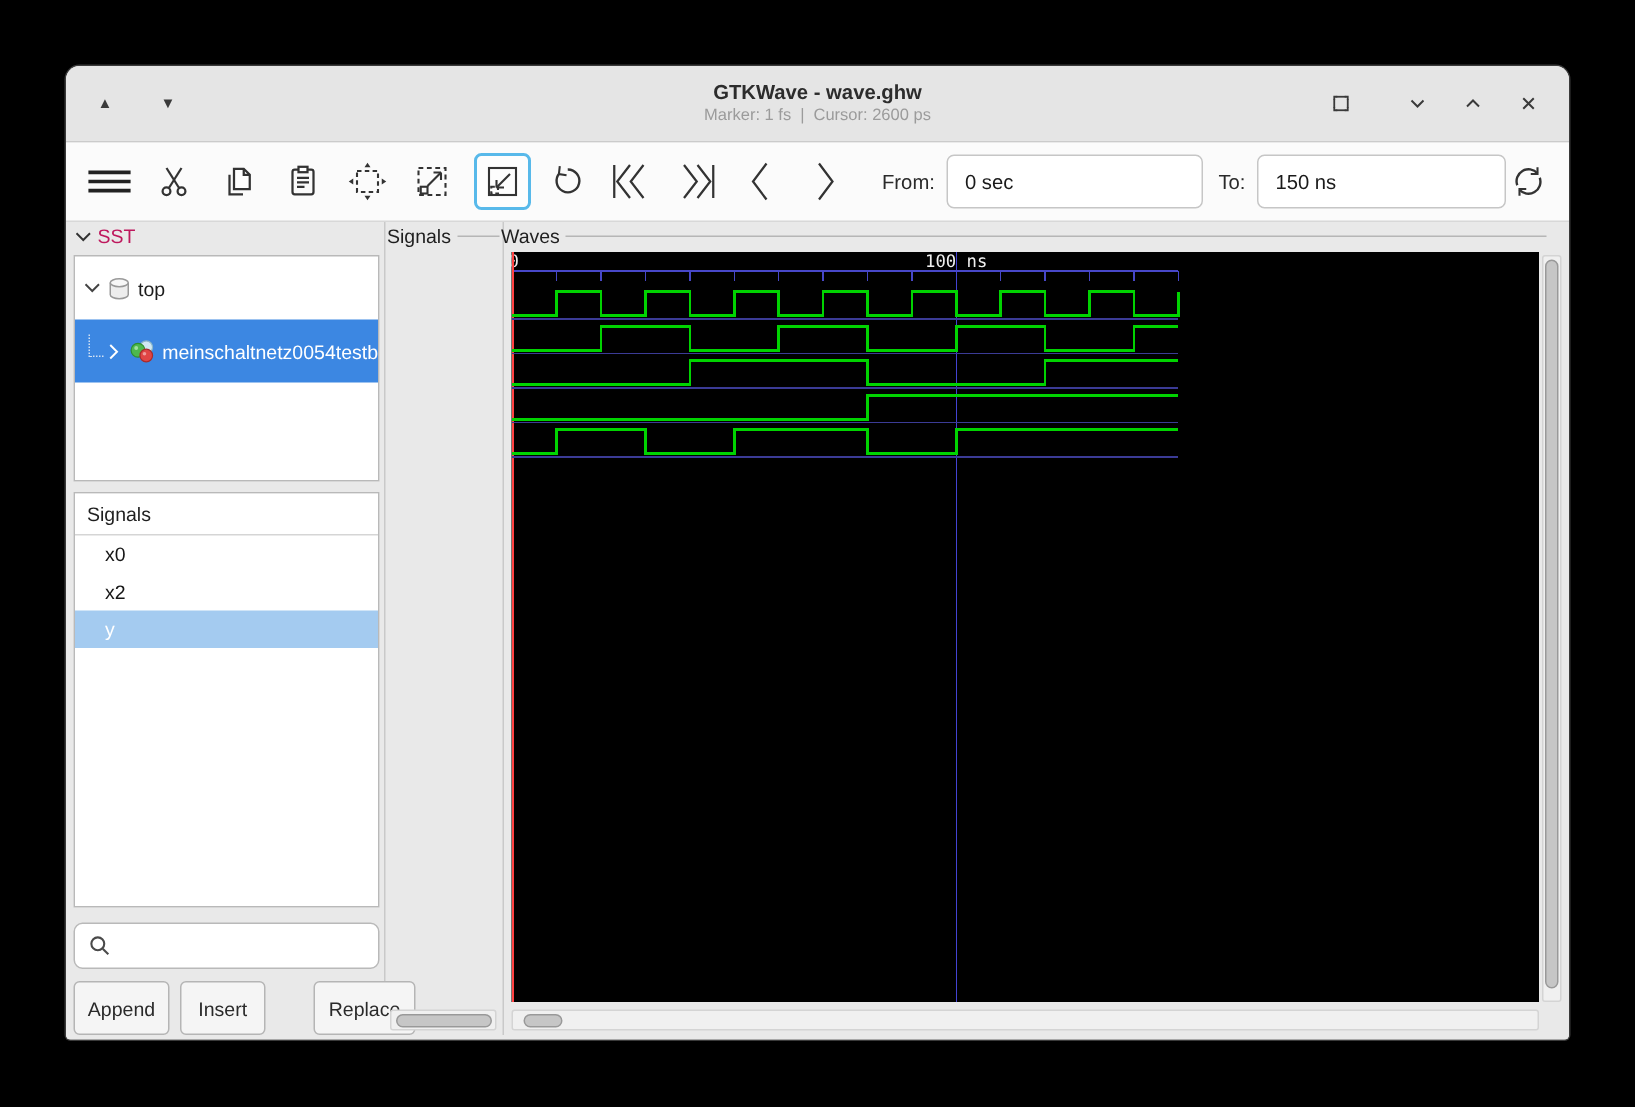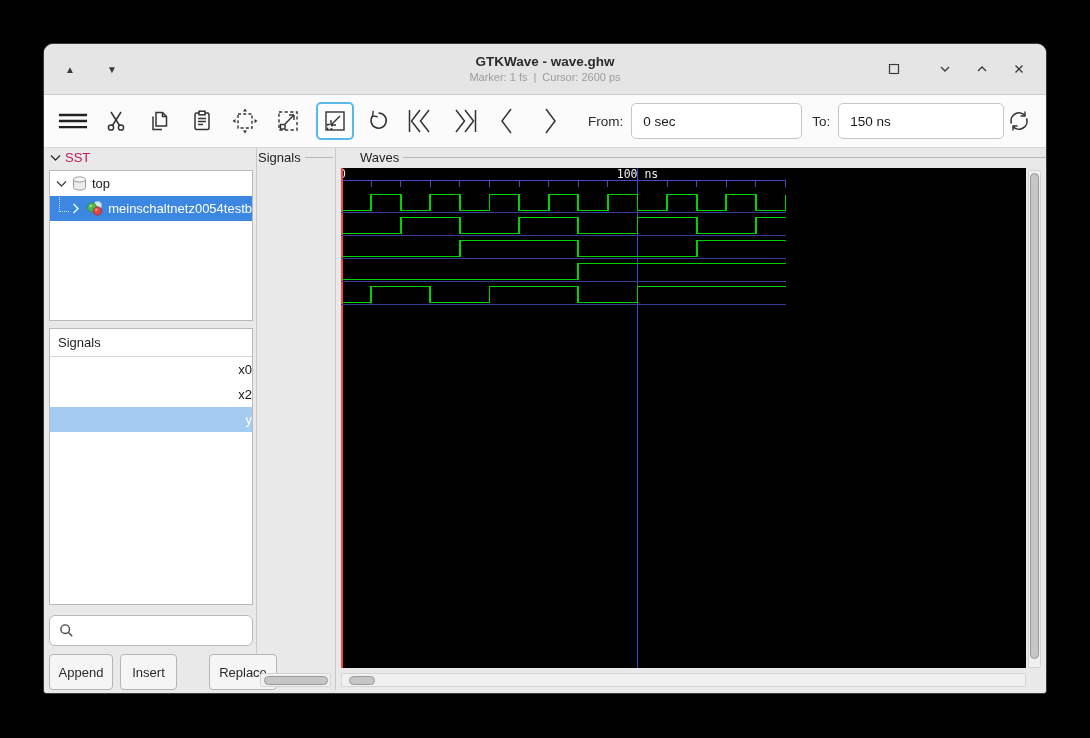--- a/index.html
+++ b/index.html
@@ -34,28 +34,28 @@
   .input-to{width:166px;}
   .ti-reload{margin-left:auto;margin-right:2px;}
   
   .content{position:absolute;left:0;top:104px;width:100%;height:545px;background:#e9e9e9;}
   .splitter{position:absolute;top:0;width:1px;height:542px;background:#c9c9c9;}
   .frame-label{position:absolute;font-size:13px;color:#1f1f1f;display:flex;align-items:center;}
   .frame-line{height:1px;background:#b6b6b6;margin-left:4px;}
   .box{position:absolute;background:#fff;border:1px solid #b9b9b9;box-sizing:border-box;overflow:hidden;}
   
   .sst-header{position:absolute;left:6px;top:2px;display:flex;align-items:center;gap:4px;font-size:13px;color:#be185d;}
-  .tree-row{display:flex;align-items:center;height:25px;font-size:13px;color:#1c1c1c;white-space:nowrap;}
+  .tree-row{display:flex;align-items:center;height:42px;font-size:13px;color:#1c1c1c;white-space:nowrap;}
   .tree-row.selected{background:#3c87e2;color:#fff;}
   .tree-conn{width:12px;height:14px;border-left:1px dotted #cfe0f4;border-bottom:1px dotted #cfe0f4;margin-left:9px;margin-bottom:8px;}
   .tree-icon{margin:0 4px 0 3px;flex:0 0 auto;display:flex;}
   .exp{width:14px;display:flex;justify-content:center;flex:0 0 auto;}
   
   .list-header{height:27px;line-height:27px;padding-left:8px;font-size:13px;color:#1f1f1f;border-bottom:1px solid #d5d5d5;background:#fff;}
-  .list-row{height:25px;line-height:25px;padding-left:20px;font-size:13px;color:#161616;text-align:right;}
+  .list-row{height:25px;line-height:25px;padding-left:20px;font-size:13px;color:#161616;}
   .list-row.selected{background:#a4cbf0;color:#fff;}
   
   .search{position:absolute;left:5px;top:467px;width:204px;height:31px;background:#fff;border:1px solid #b9b9b9;border-radius:6px;box-sizing:border-box;display:flex;align-items:center;padding-left:9px;}
   .btnrow{position:absolute;left:5px;top:506px;width:228px;display:flex;align-items:flex-end;}
   .gbtn{height:36px;background:#f5f5f5;border:1px solid #b5b5b5;border-radius:4px;font-family:"Liberation Sans",sans-serif;font-size:13px;color:#2a2a2a;box-sizing:border-box;display:flex;align-items:center;justify-content:center;}
   .btn-append{width:64px;margin-right:7px;}
   .btn-insert{width:57px;margin-right:7px;}
   .btn-replace{width:68px;margin-left:auto;}
   
   .mono{font-family:"DejaVu Sans Mono","Liberation Mono",monospace;}
@@ -279,21 +279,21 @@
     </div>
 
     <div class="frame-label" style="left:214px;top:2px;width:75px;">
       <span>Signals</span>
       <div class="frame-line" style="flex:1;"></div>
     </div>
     <div class="hscroll" style="left:216px;top:525px;width:71px;">
       <div class="hthumb" style="left:3px;width:64px;"></div>
     </div>
 
-    <div class="frame-label" style="left:316px;top:2px;width:697px;">
+    <div class="frame-label" style="left:290px;top:2px;width:697px;">
       <span>Waves</span>
       <div class="frame-line" style="flex:1;"></div>
     </div>
     <div class="wave-canvas">
       <svg id="wave-svg" width="685" height="500" shape-rendering="crispEdges">
           <line x1="0" y1="12.5" x2="444.5" y2="12.5" stroke="#4747c8"></line>
           <line x1="0.5" y1="12.5" x2="0.5" y2="19" stroke="#4747c8"></line>
           <line x1="30.1" y1="12.5" x2="30.1" y2="19" stroke="#4747c8"></line>
           <line x1="59.7" y1="12.5" x2="59.7" y2="19" stroke="#4747c8"></line>
           <line x1="89.3" y1="12.5" x2="89.3" y2="19" stroke="#4747c8"></line>

